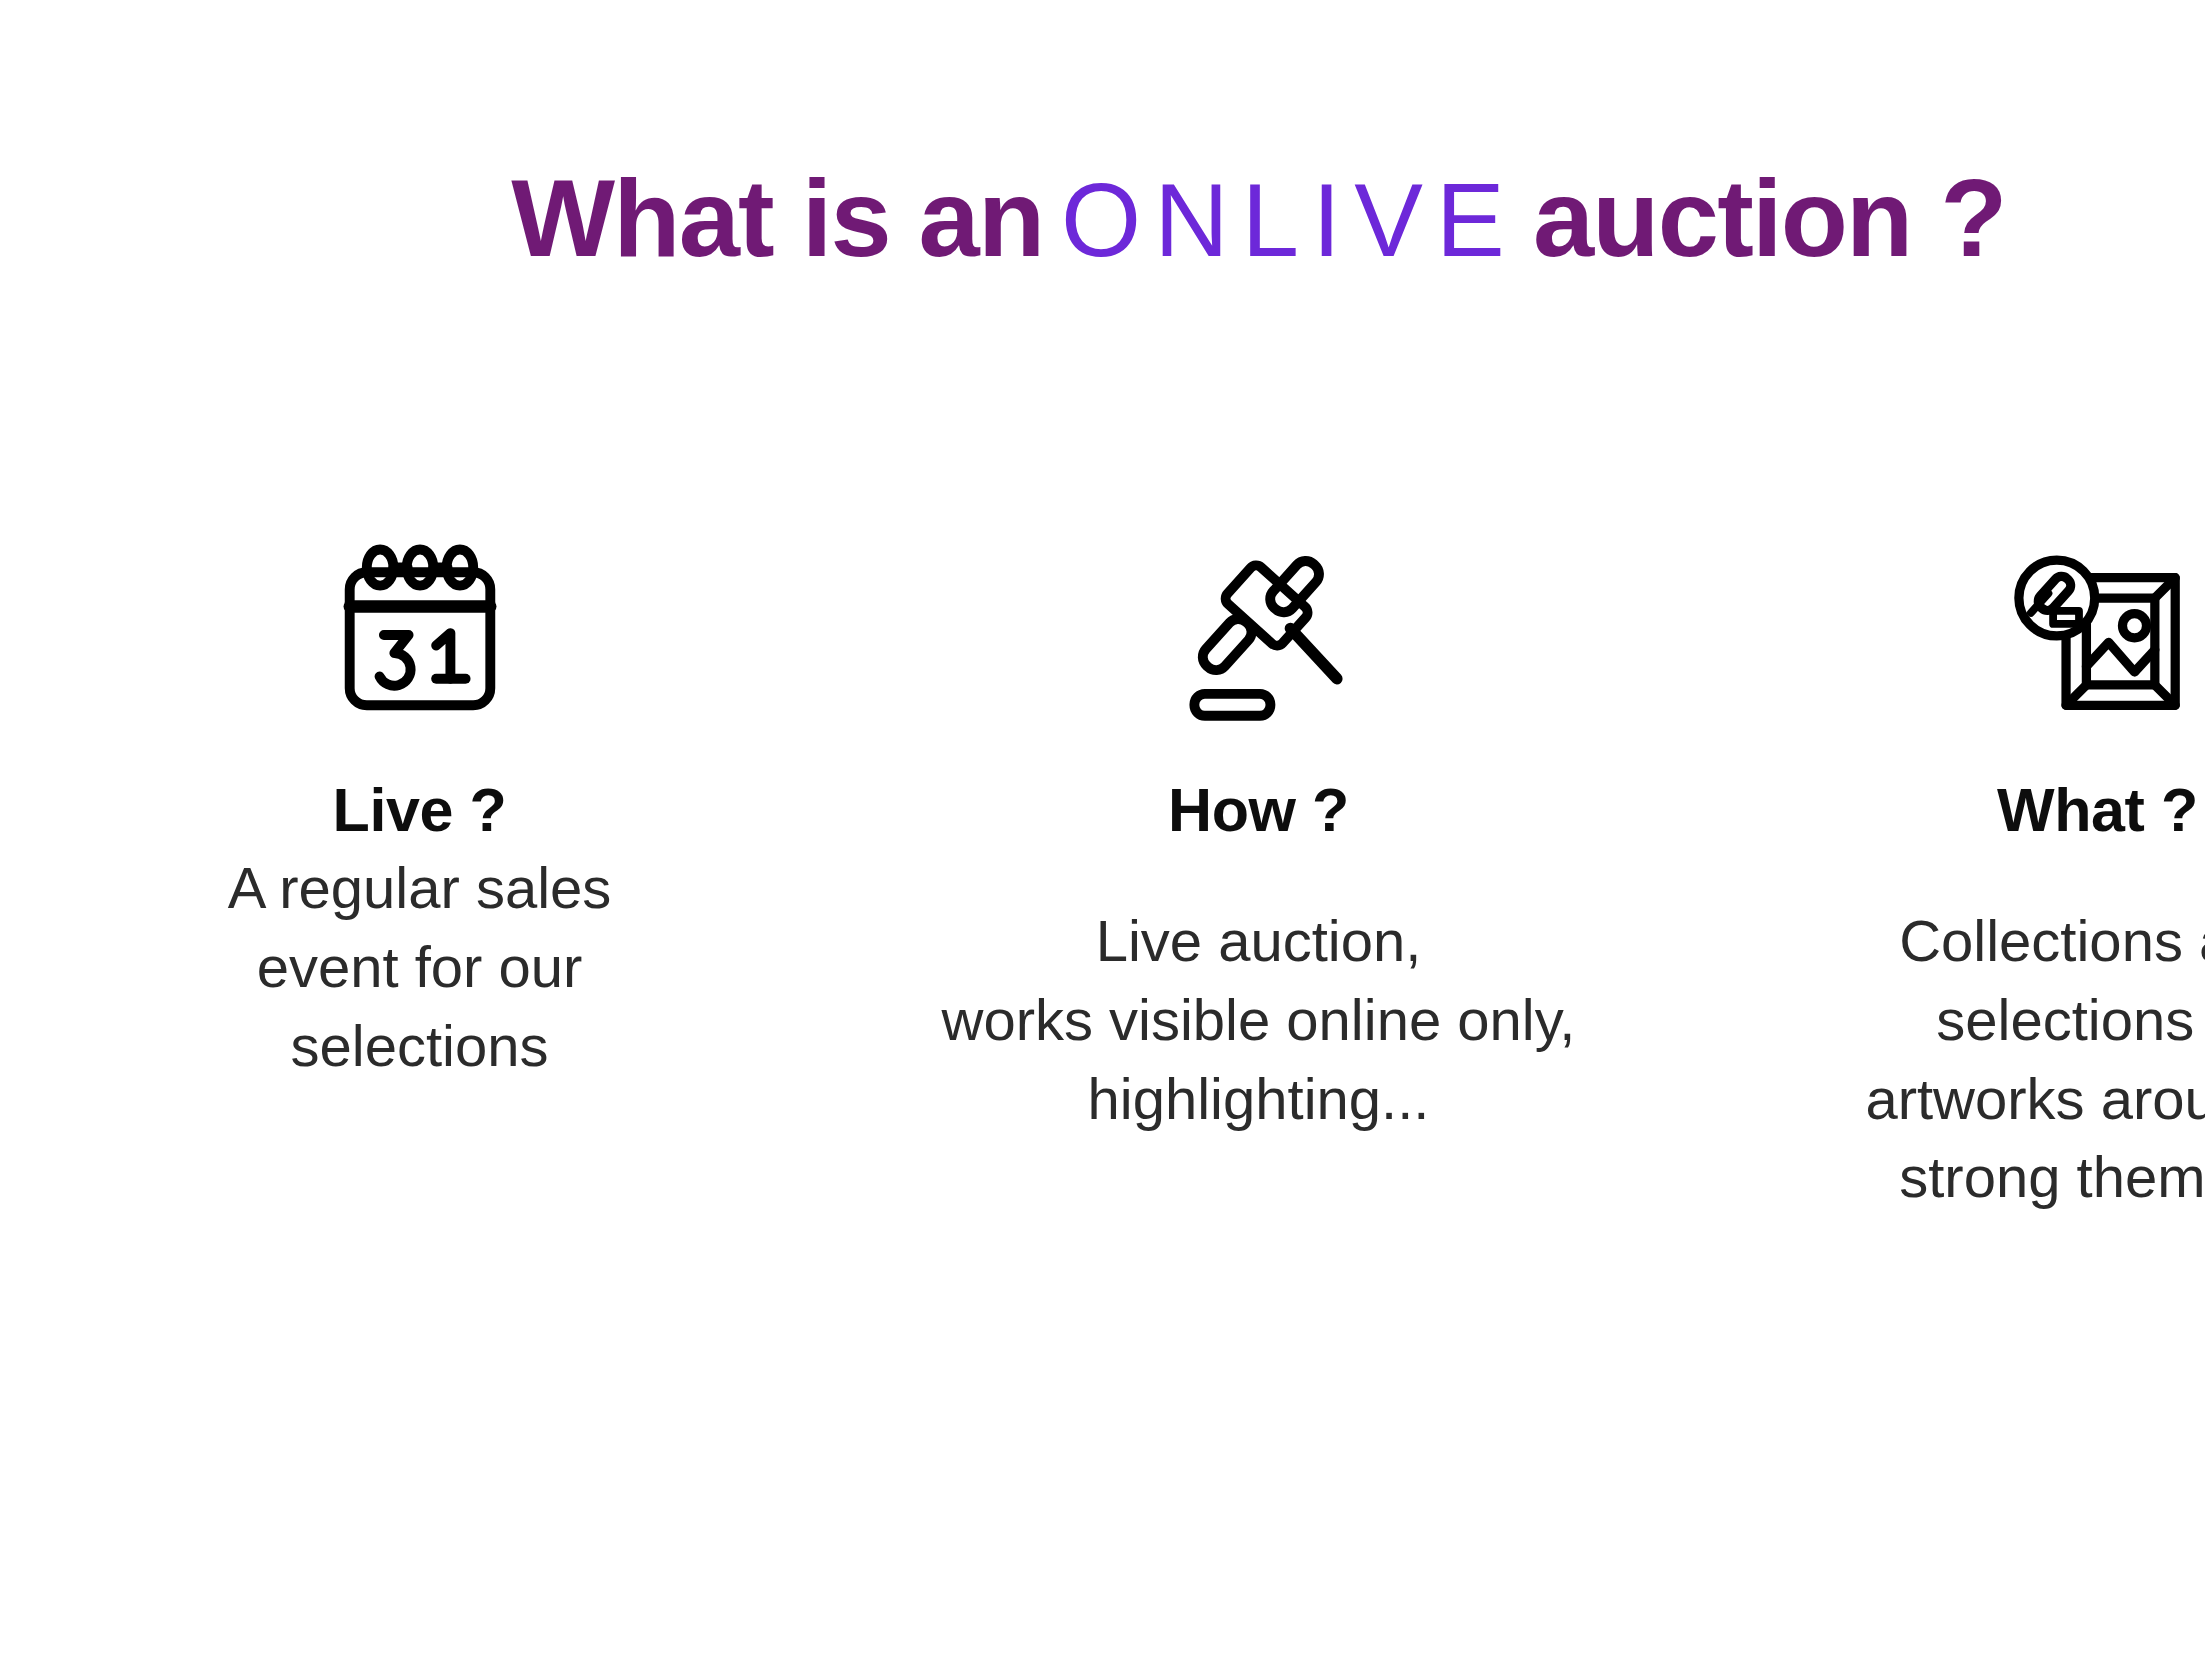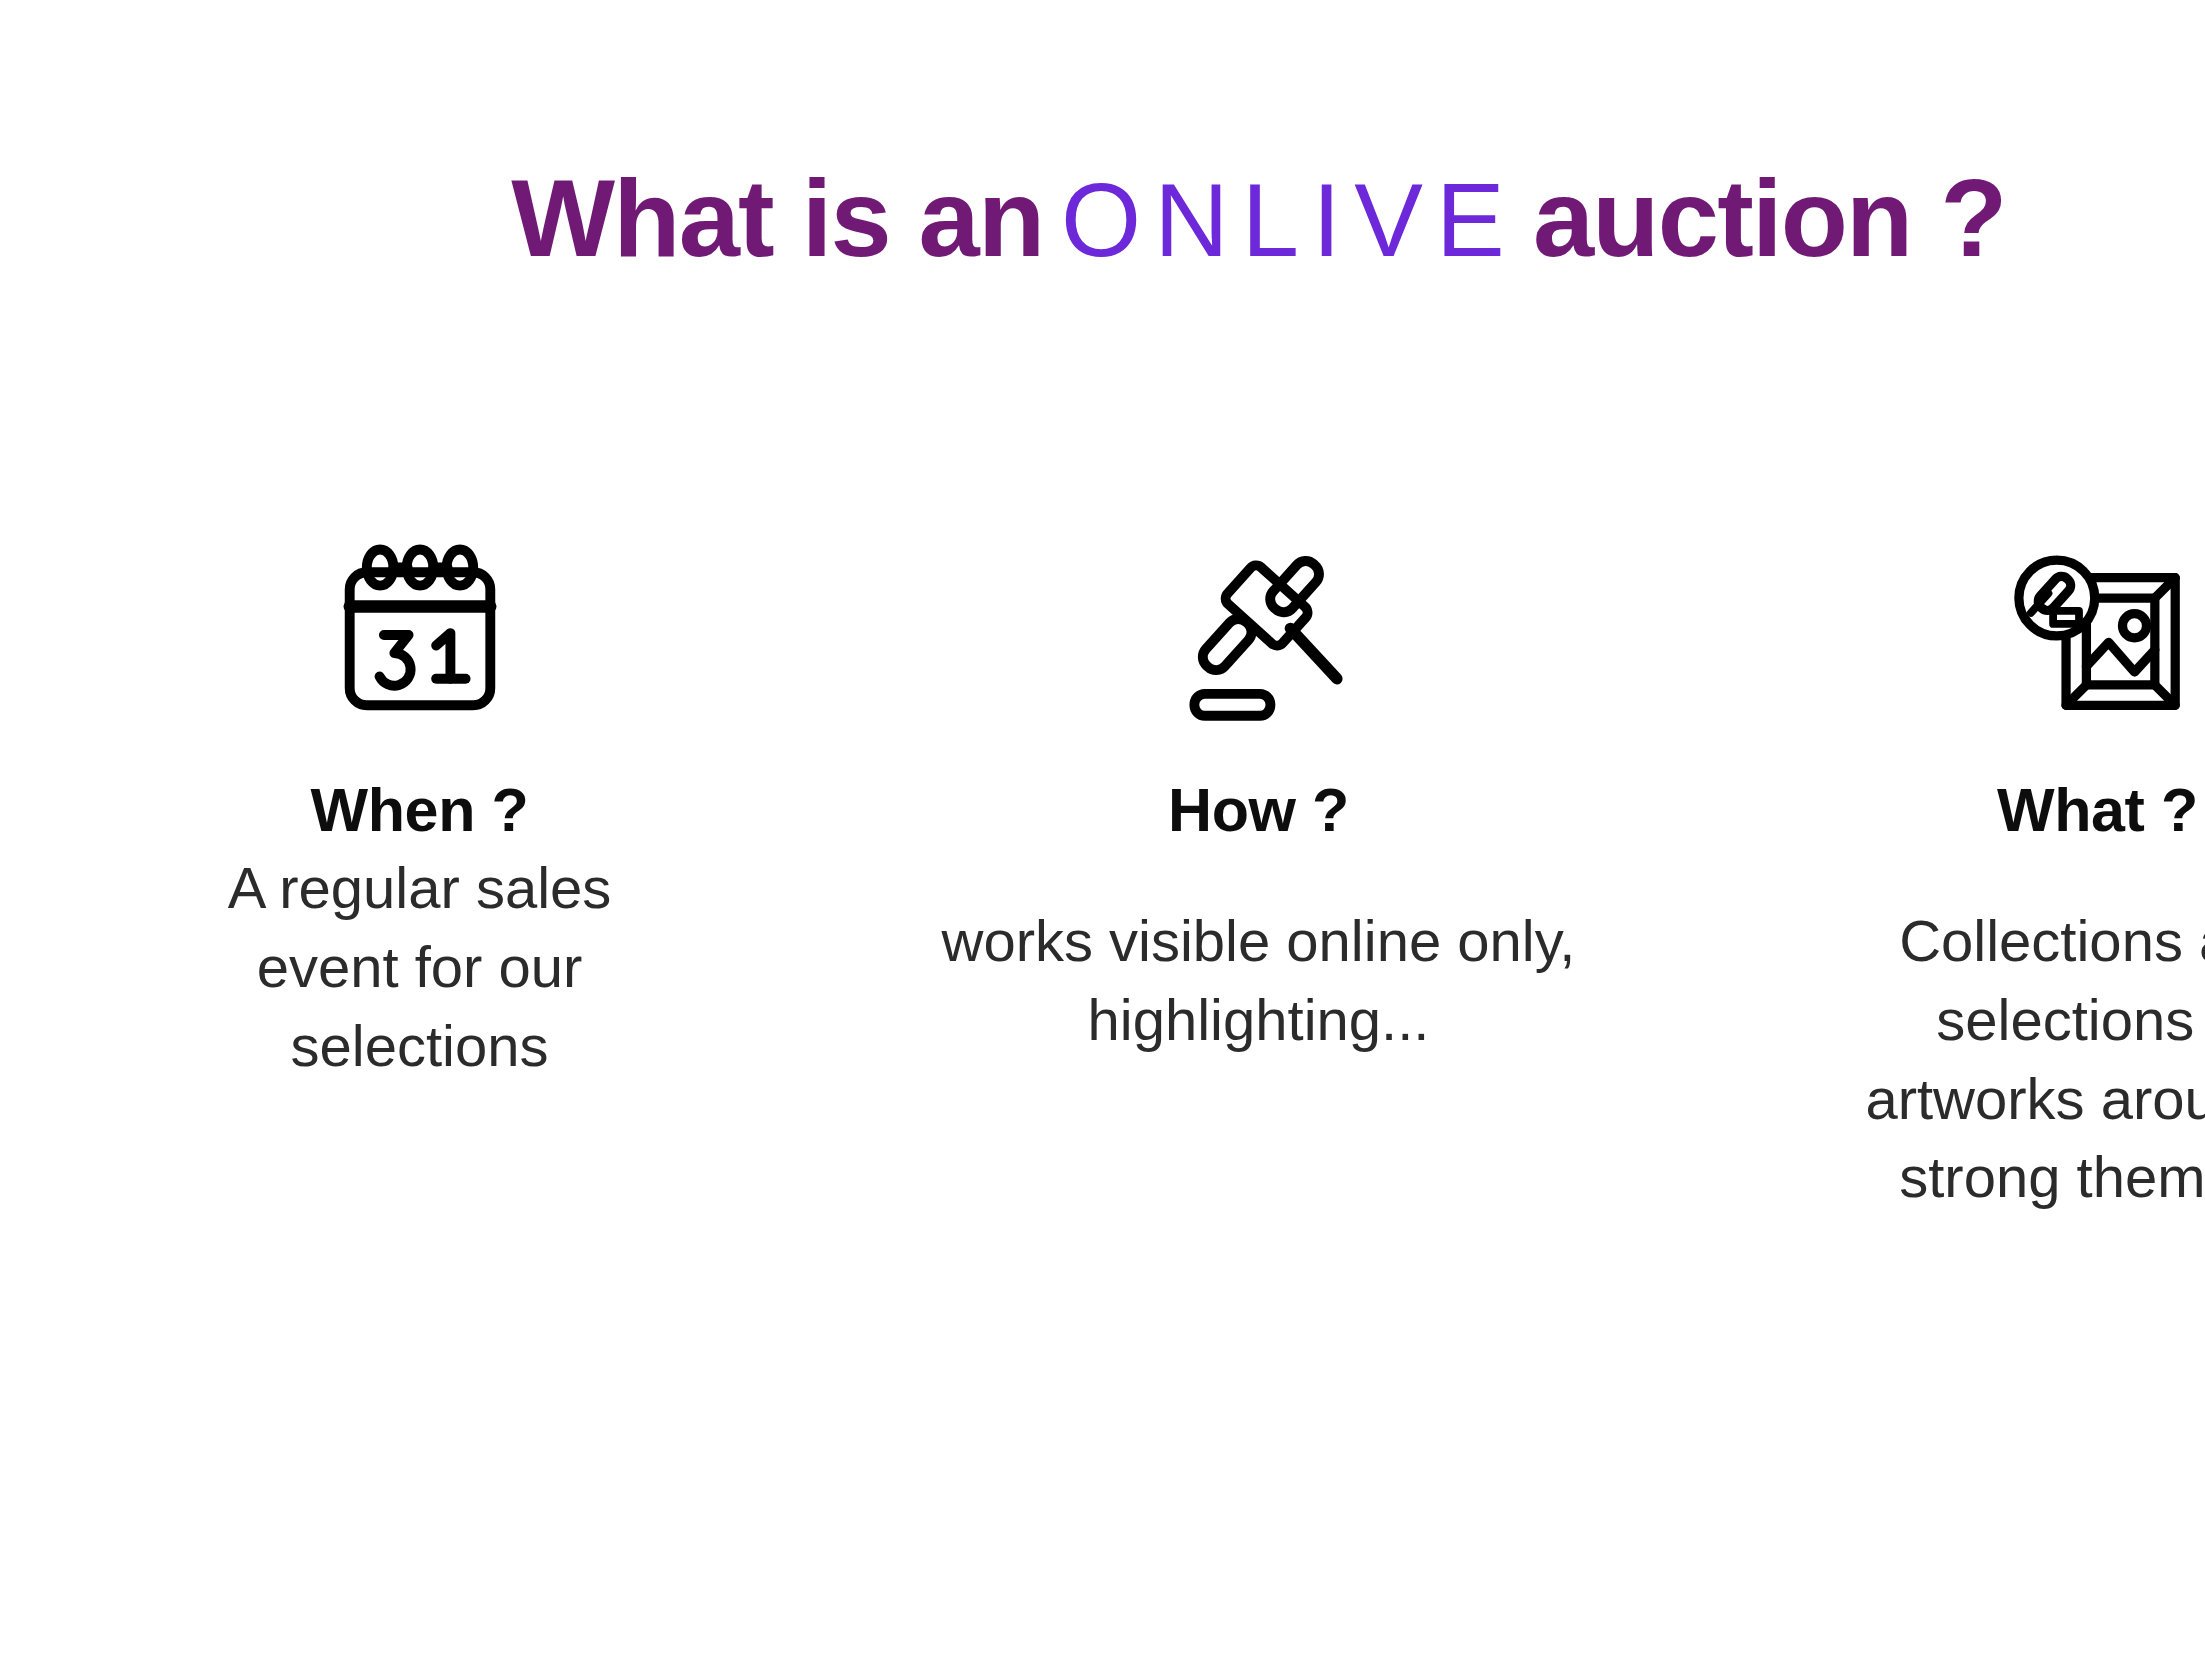--- a/index.html
+++ b/index.html
@@ -131,21 +131,21 @@
 
           <line x1="36" y1="14.5" x2="43.5" y2="14.5" stroke-width="5.2"></line>
           <line x1="57" y1="14.5" x2="64.5" y2="14.5" stroke-width="5.2"></line>
 
           <path d="M31 50 h13 l-7.5 9.5 a8.6 8.6 0 1 1 -7.8 12.3"></path>
 
           <path d="M58.5 55.5 L66 49 V73"></path>
           <path d="M58.5 73 H74"></path>
         </svg>
       </div>
-      <div class="col-heading">When ?</div>
+      <div class="col-heading">Live ?</div>
       <div class="col-body">
         <span class="ln">A regular sales</span>
         <span class="ln">event for our</span>
         <span class="ln">selections</span>
       </div>
     </div>
 
     <div class="col col-2">
       <div class="icon-wrap">
         <svg width="194" height="190" viewBox="0 0 100 100" fill="none" stroke="#000000" stroke-width="5.2" stroke-linecap="round" stroke-linejoin="round" aria-hidden="true">
@@ -156,20 +156,21 @@
 
           <rect x="26.5" y="39.5" width="13.5" height="31" rx="6.2" transform="rotate(42 33.2 55)"></rect>
 
           <line x1="66.5" y1="46.5" x2="91" y2="73" stroke-width="6"></line>
 
           <rect x="16" y="81" width="40" height="11.5" rx="5.5"></rect>
         </svg>
       </div>
       <div class="col-heading">How ?</div>
       <div class="col-body">
+        <span class="ln">Live auction,</span>
         <span class="ln">works visible online only,</span>
         <span class="ln">highlighting...</span>
       </div>
     </div>
 
     <div class="col col-3">
       <div class="icon-wrap">
         <svg width="185" height="190" viewBox="0 0 100 100" fill="none" stroke="#000000" stroke-width="5" stroke-linecap="round" stroke-linejoin="round" aria-hidden="true">
 
           <path d="M33 19 H92 V88 H33 Z"></path>

